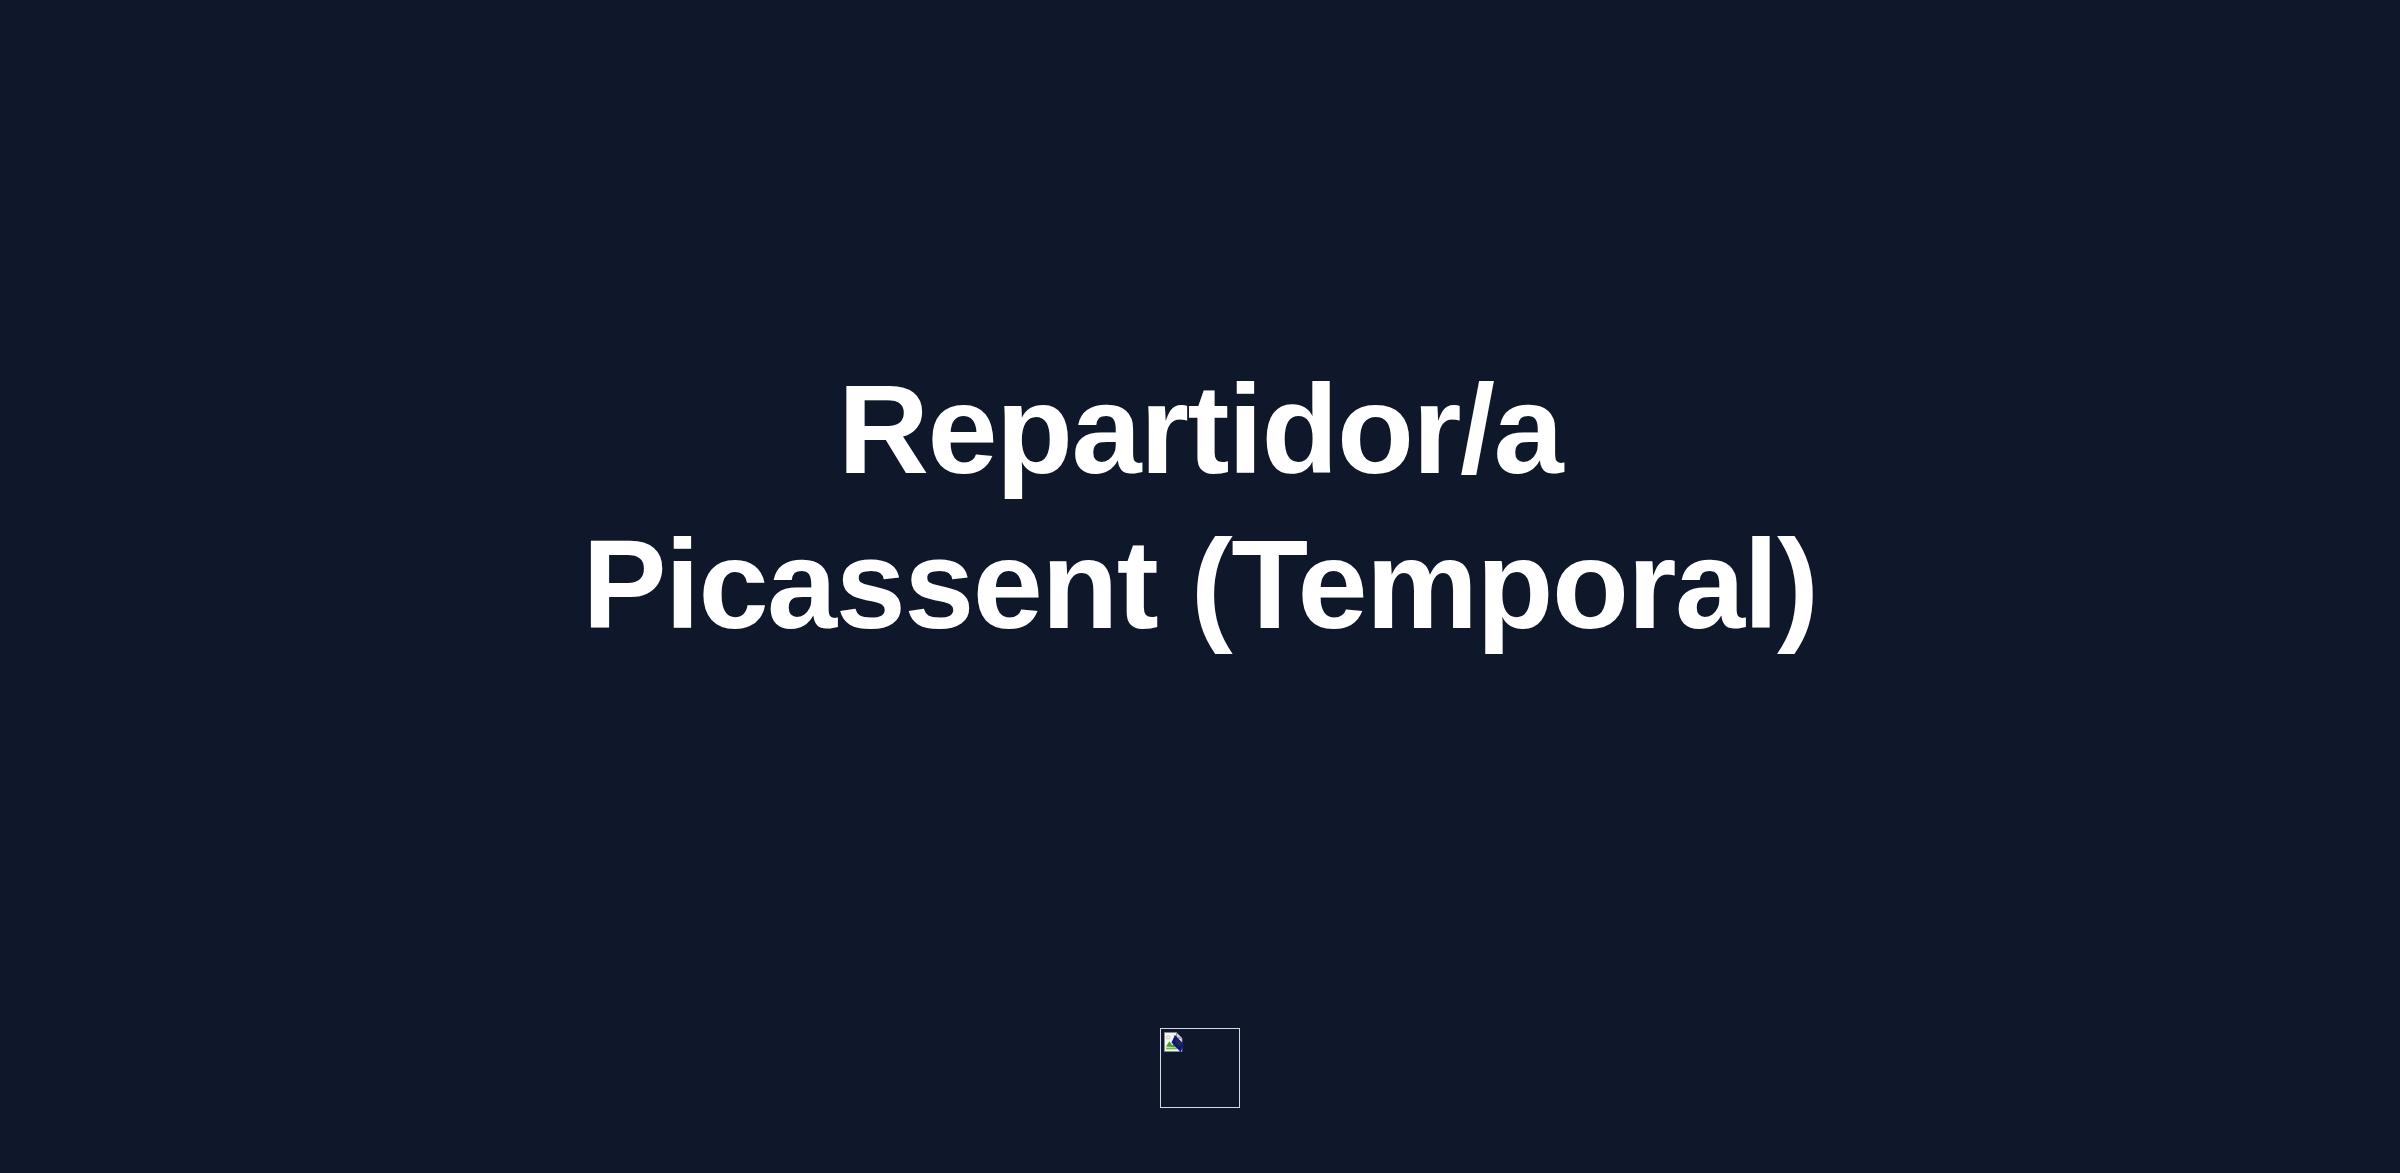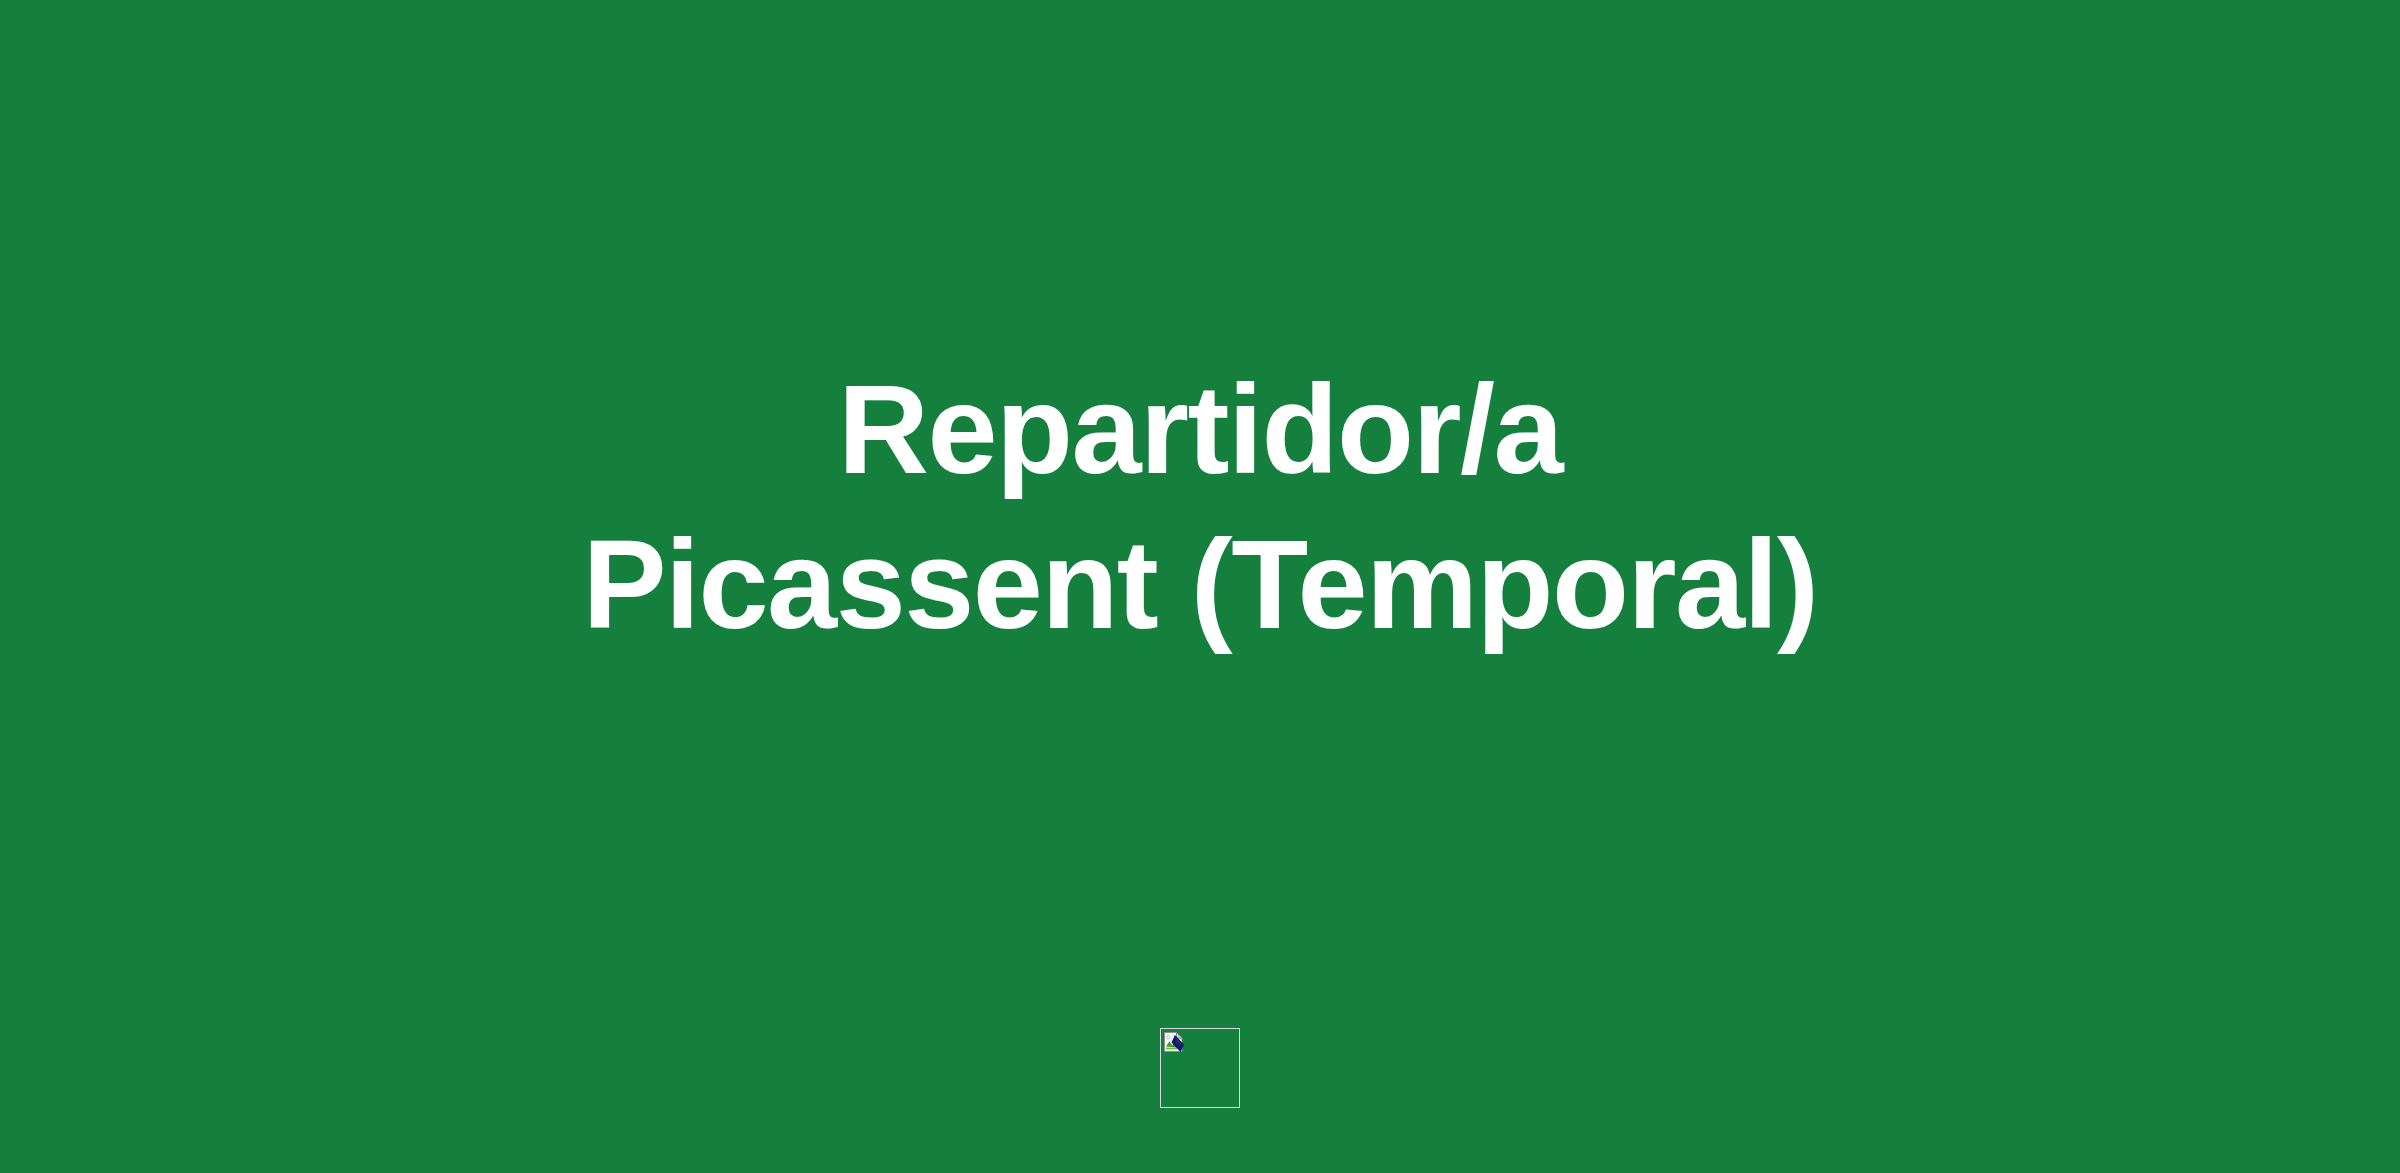--- a/index.html
+++ b/index.html
@@ -14,21 +14,21 @@
   body {
     background: #0a1682;
     font-family: "Liberation Sans", sans-serif;
     -webkit-font-smoothing: antialiased;
   }
 
   .page {
     position: relative;
     width: 2400px;
     height: 1173px;
-    background: #15803d;
+    background: #0f172a;
   }
 
   
   .hero-title {
     position: absolute;
     left: 0;
     right: 0;
     top: 352px;
     width: 1300px;
     margin: 0 auto;

